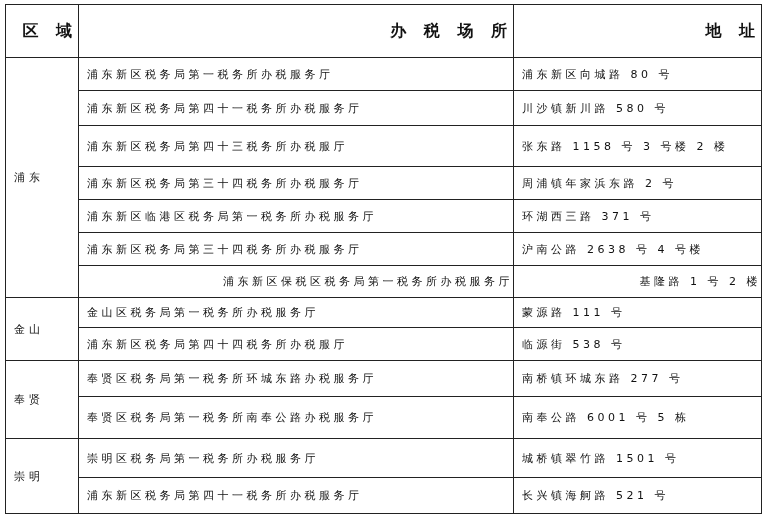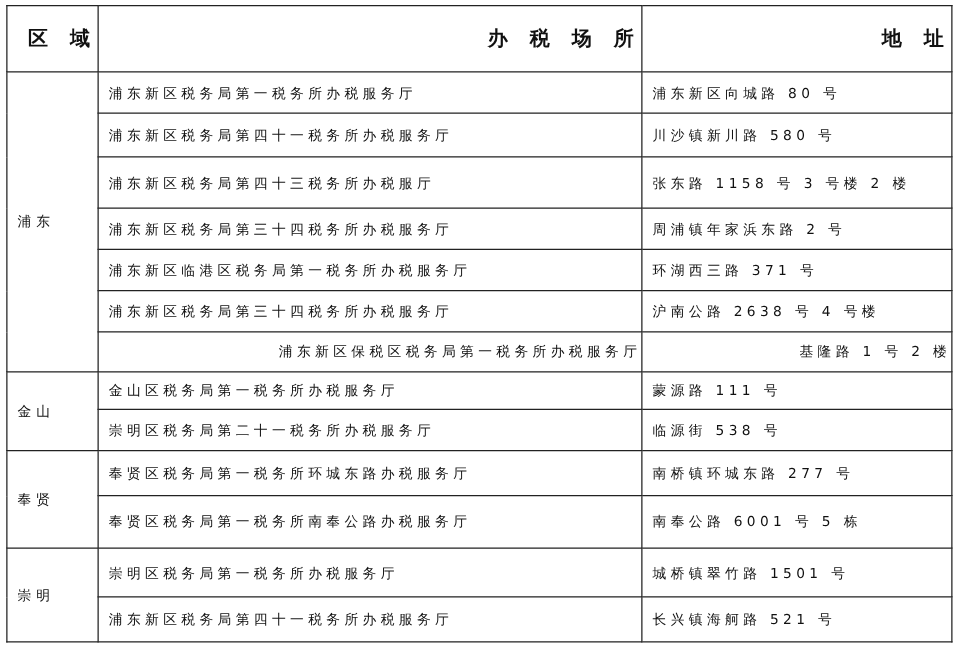--- a/index.html
+++ b/index.html
@@ -59,21 +59,21 @@
       <tr style="height: 32px; text-align: right;">
         <td class="office">浦东新区保税区税务局第一税务所办税服务厅</td>
         <td class="addr">基隆路 1 号 2 楼</td>
       </tr>
       <tr style="height: 30px;">
         <td class="region" rowspan="2">金山</td>
         <td class="office">金山区税务局第一税务所办税服务厅</td>
         <td class="addr">蒙源路 111 号</td>
       </tr>
       <tr style="height: 33px;">
-        <td class="office">崇明区税务局第二十一税务所办税服务厅</td>
+        <td class="office">浦东新区税务局第四十四税务所办税服厅</td>
         <td class="addr">临源街 538 号</td>
       </tr>
       <tr style="height: 36px;">
         <td class="region" rowspan="2">奉贤</td>
         <td class="office">奉贤区税务局第一税务所环城东路办税服务厅</td>
         <td class="addr">南桥镇环城东路 277 号</td>
       </tr>
       <tr style="height: 42px;">
         <td class="office">奉贤区税务局第一税务所南奉公路办税服务厅</td>
         <td class="addr">南奉公路 6001 号 5 栋</td>

